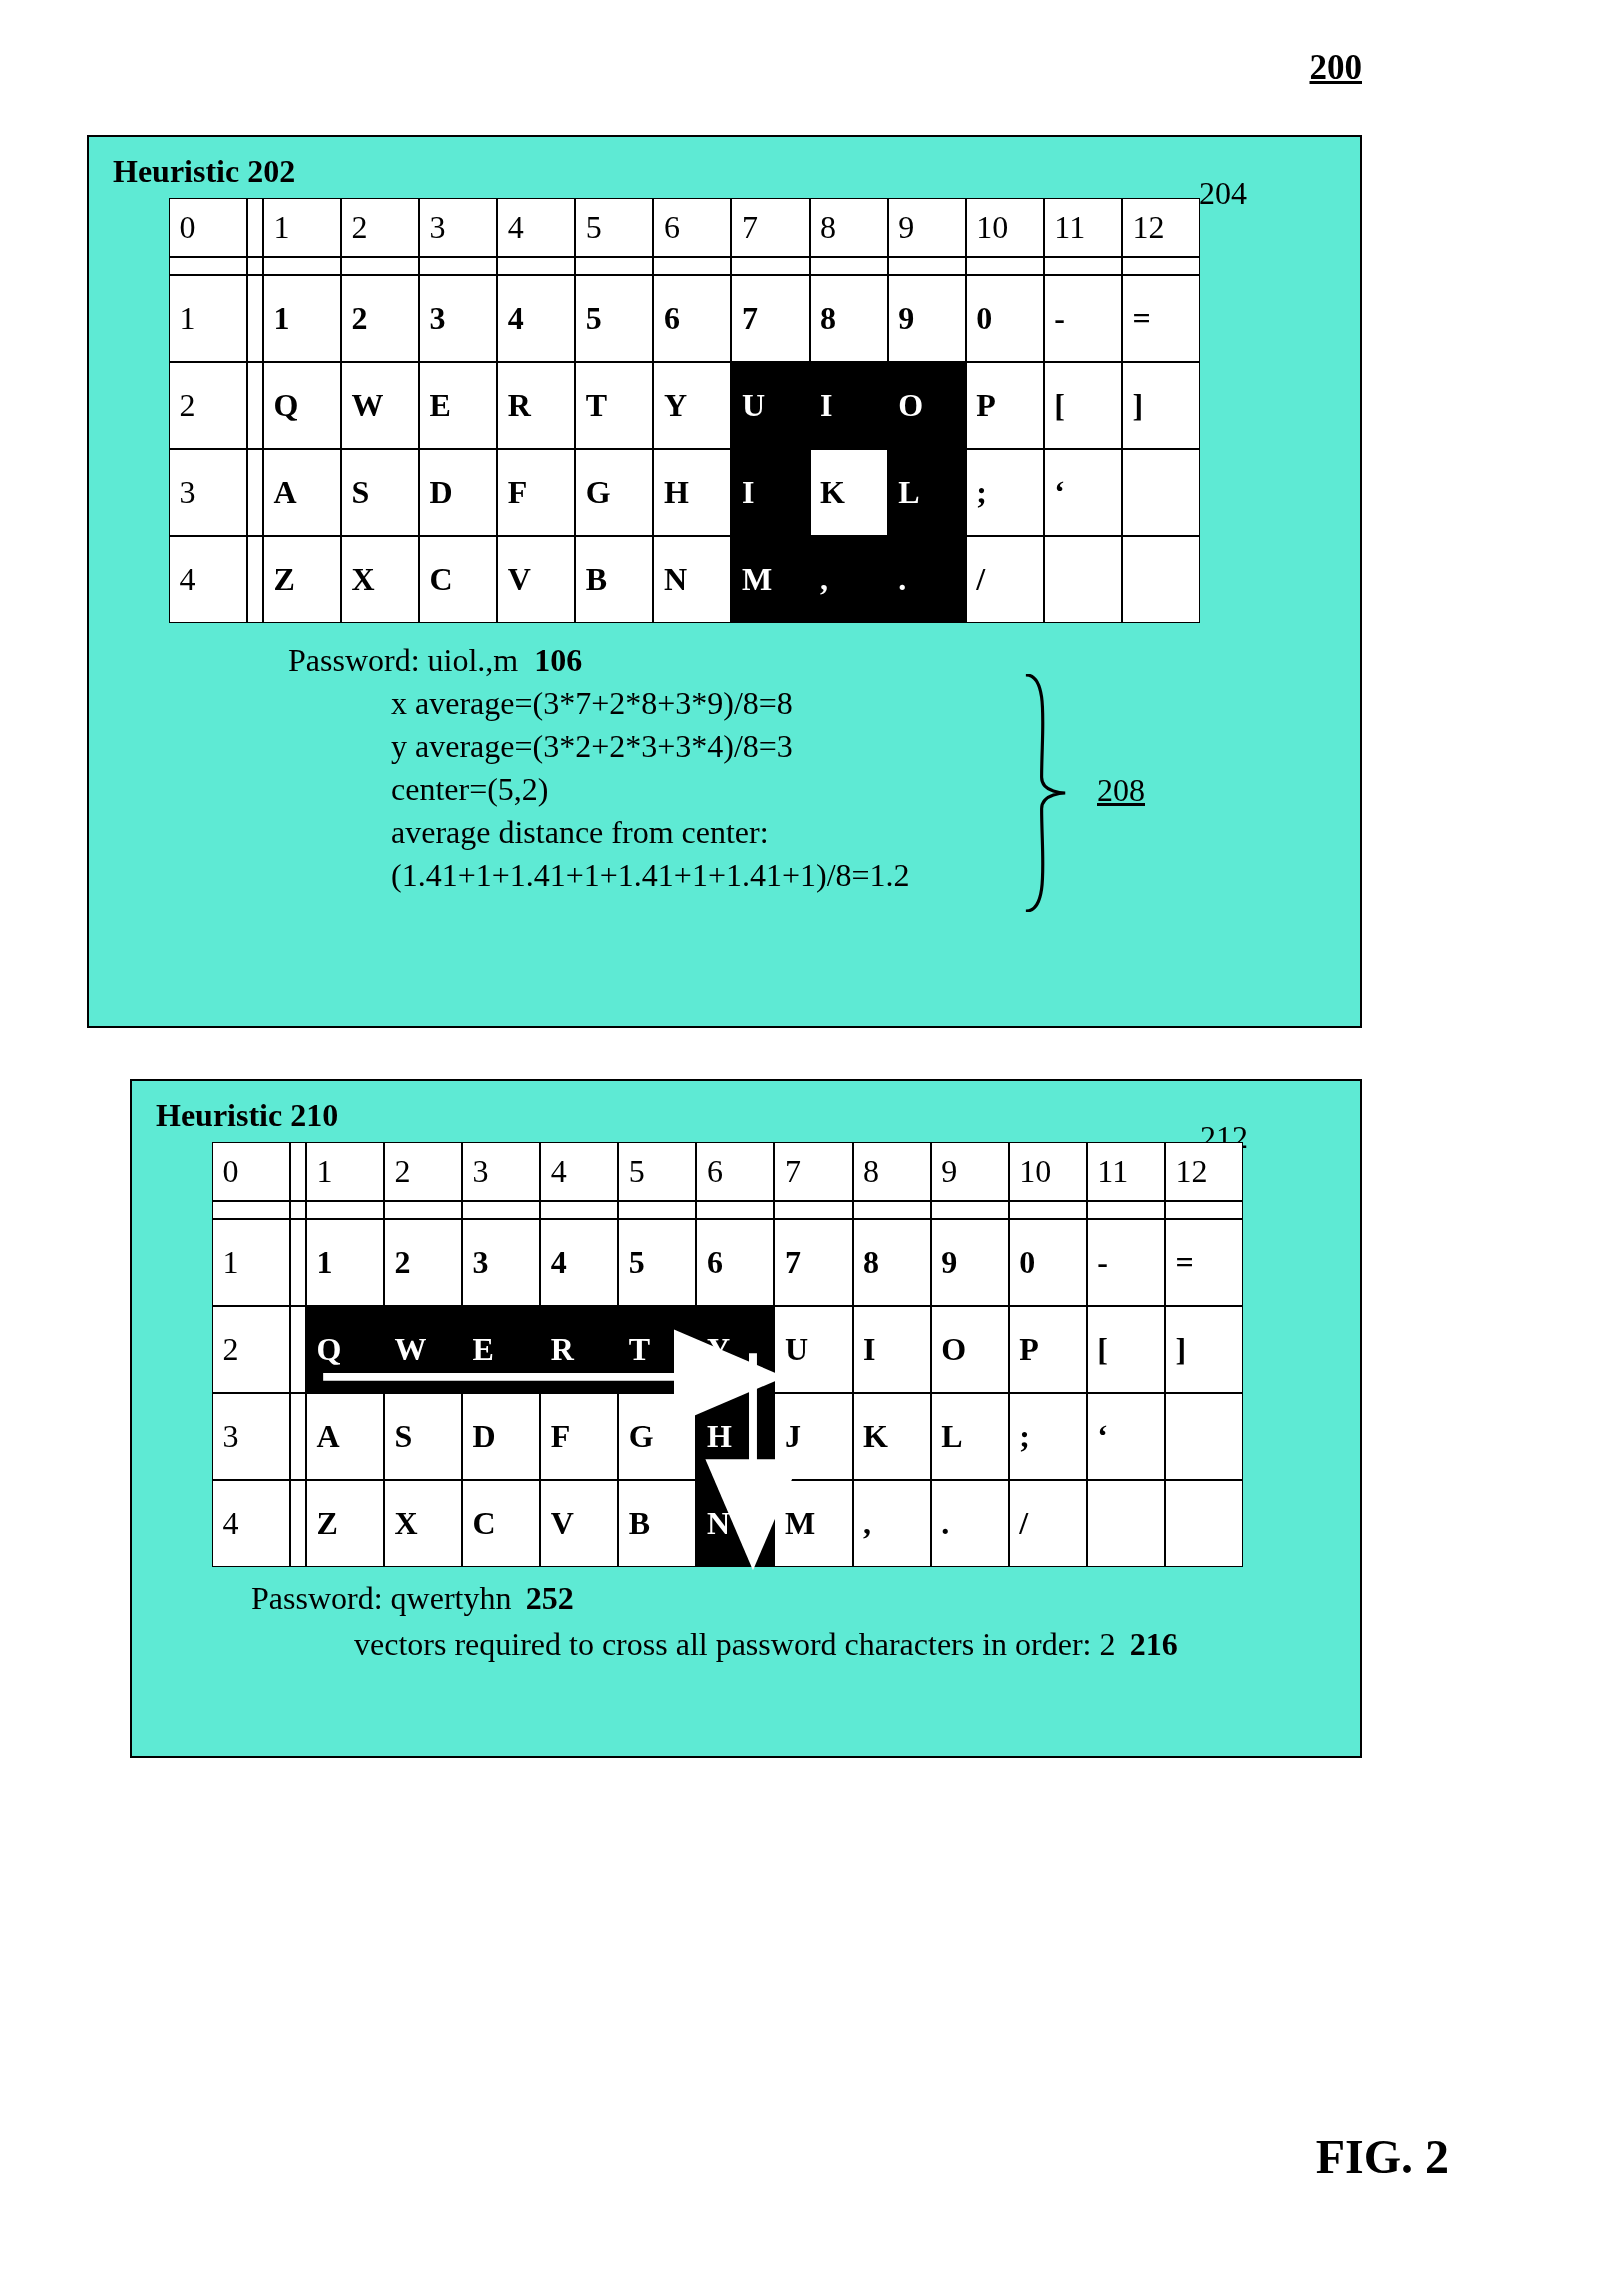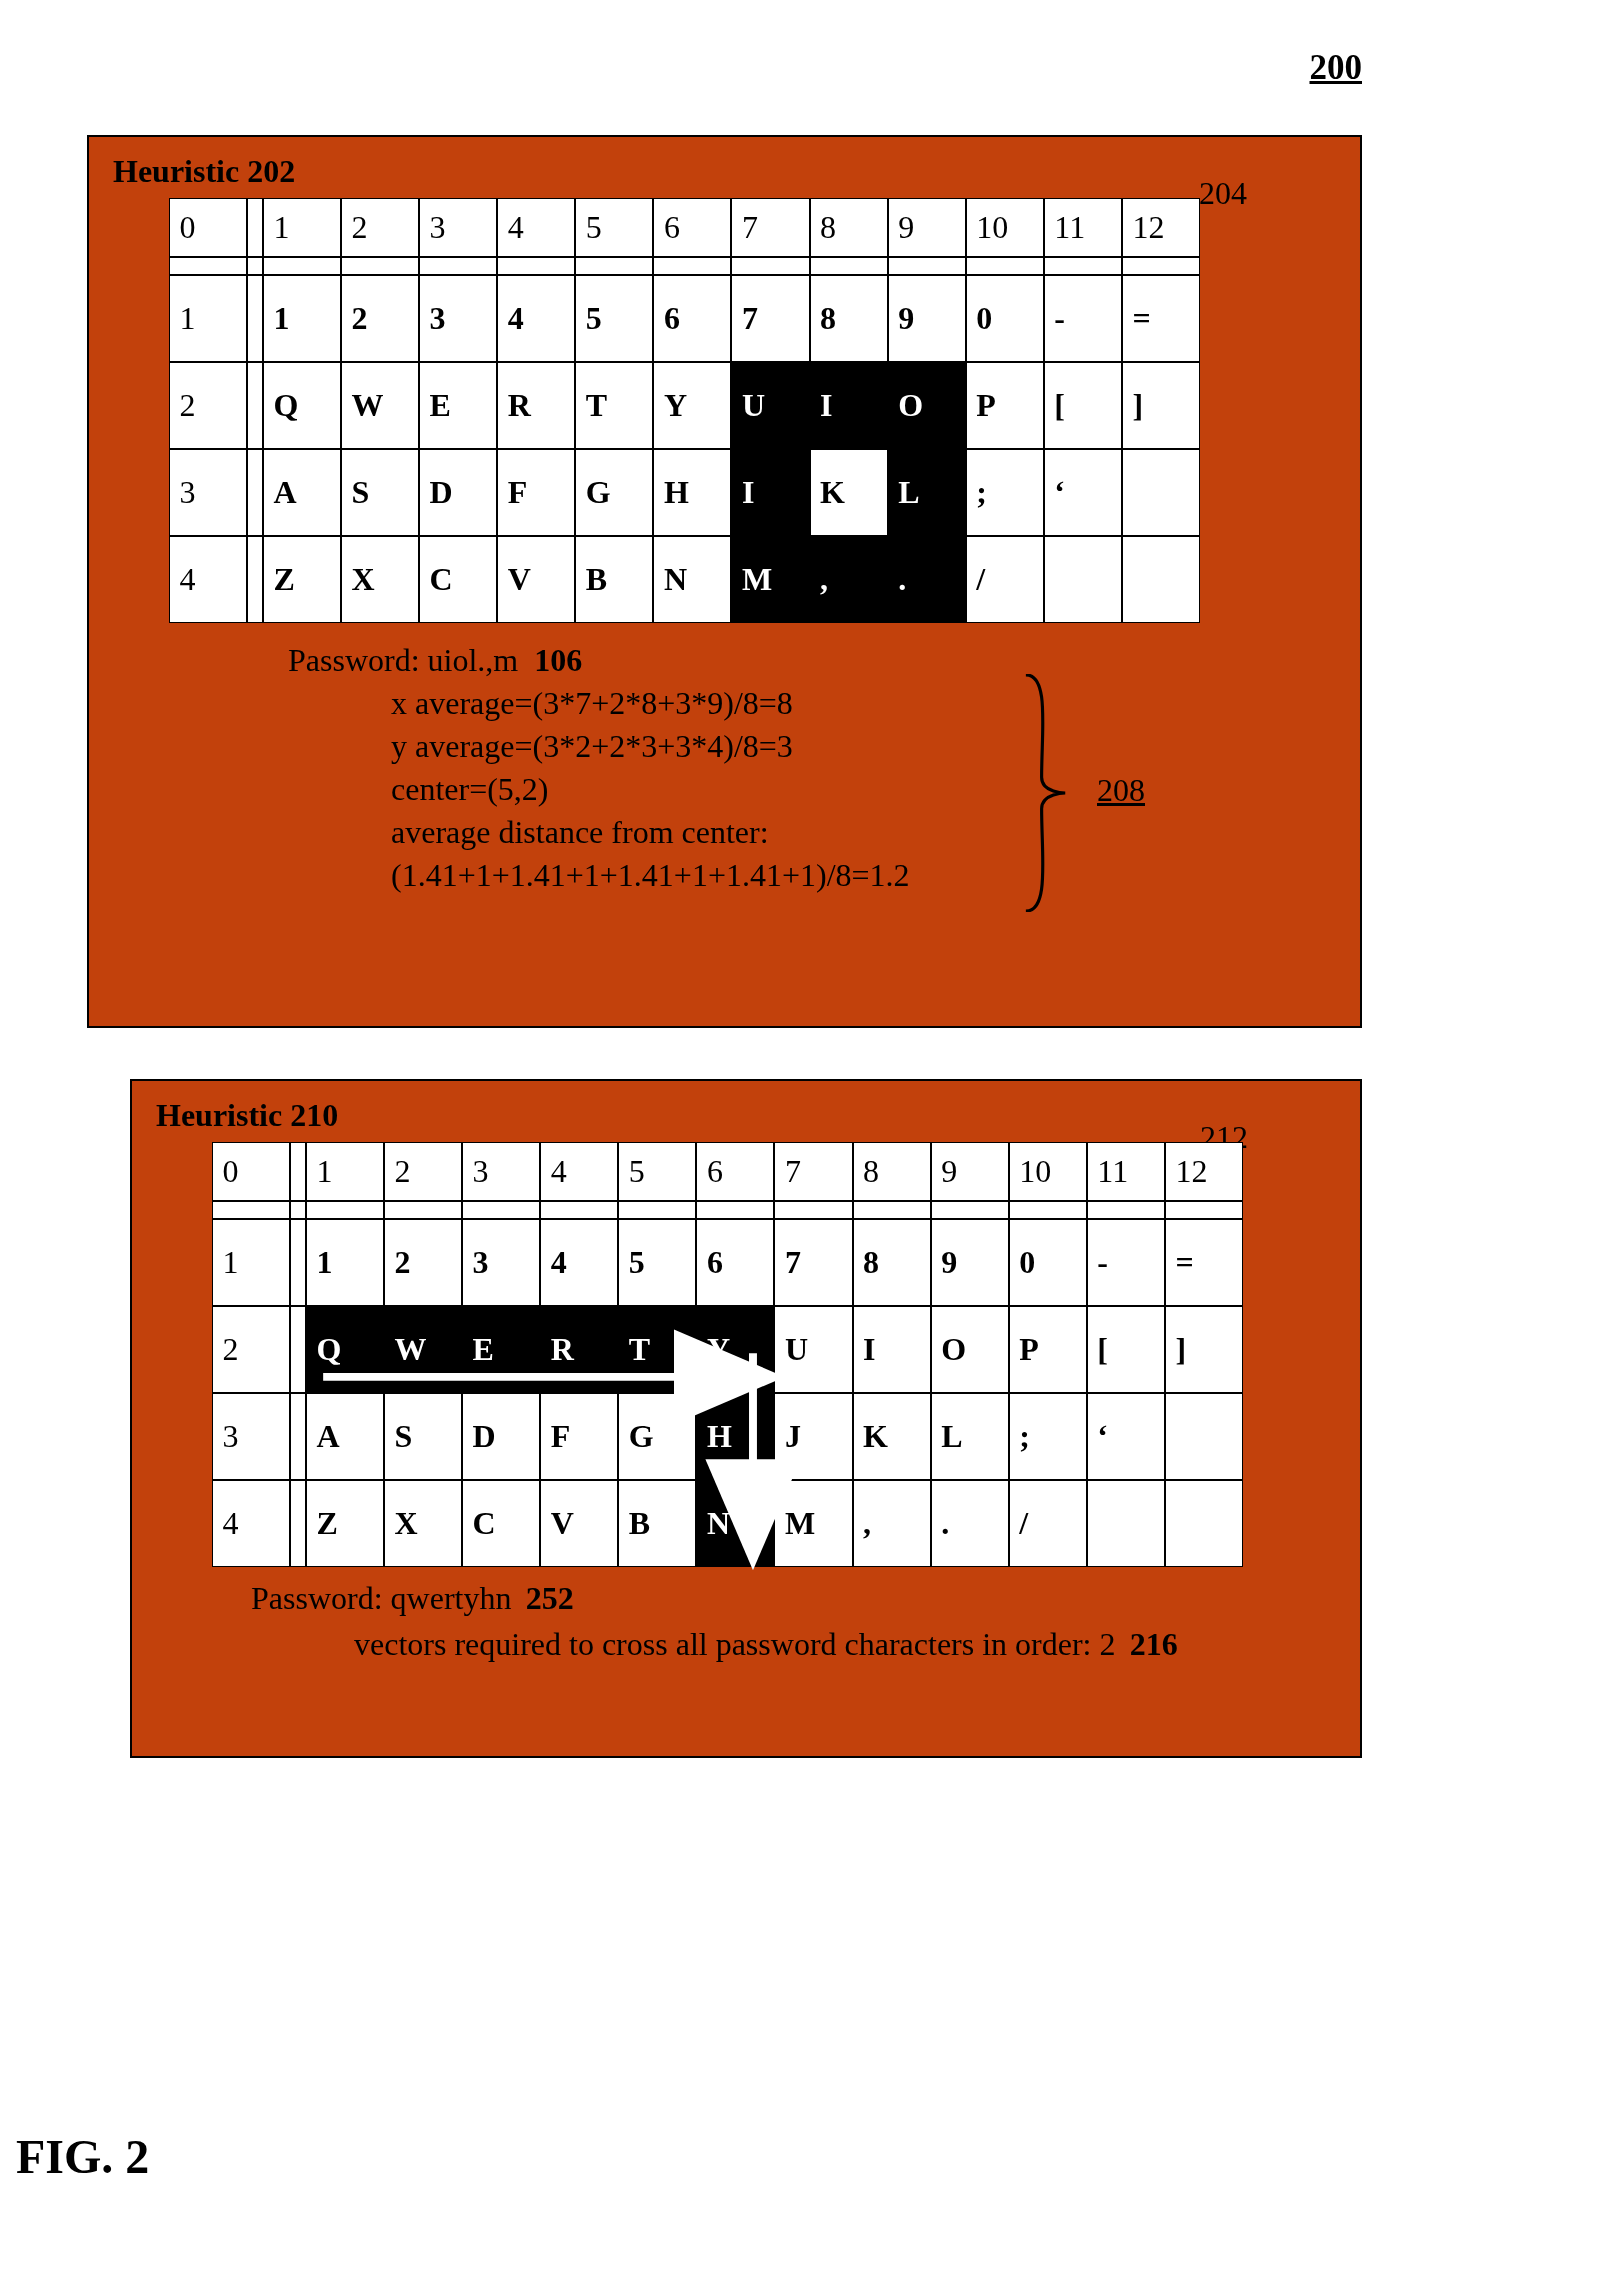--- a/index.html
+++ b/index.html
@@ -19,32 +19,31 @@
     top: 48px;
     right: 87px;
     font-size: 35px;
     font-weight: bold;
     text-decoration: underline;
   }
   .fig-caption {
     position: absolute;
     bottom: 111px;
     width: 100%;
-    text-align: left;
+    text-align: right;
     font-size: 48px;
     font-weight: bold;
-    padding-left: 16px;
   }
   .heuristic-box {
     position: absolute;
     left: 87px;
     right: 87px;
     border: 2.4px solid #000;
     padding: 16px 24px 24px 24px;
-    background: #c2410c;
+    background: #5eead4;
   }
   #h202 { top: 135px; height: 849px; }
   #h210 { top: 1079px; height: 635px; margin-left: 43px; }
   .heuristic-title {
     font-size: 32px;
     font-weight: bold;
     margin-bottom: 8px;
   }
   .refnum {
     position: absolute;

